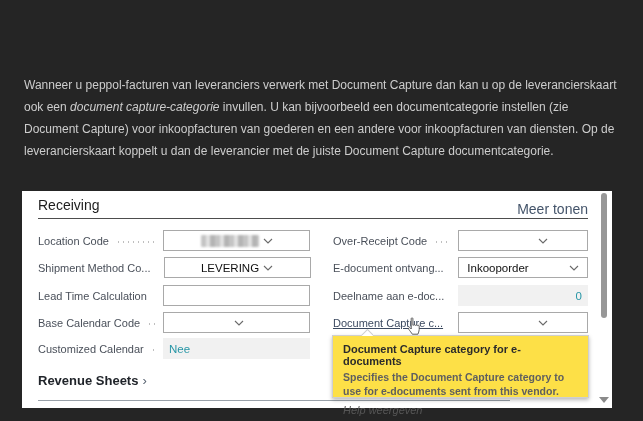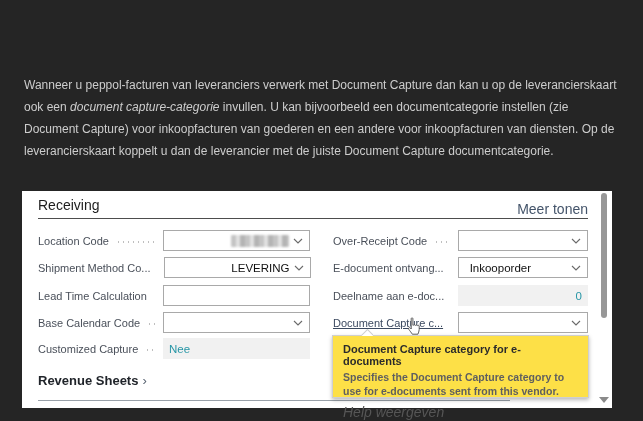--- a/index.html
+++ b/index.html
@@ -47,22 +47,22 @@
   .dots{
     flex:1 1 auto;height:10px;margin:3px 7px 0 6px;
     background-image:radial-gradient(circle,#bfbfbf 0.9px,transparent 1px);
     background-size:5px 10px;background-repeat:repeat-x;background-position:1px 60%;
   }
   .ctrl{
     flex:0 0 auto;height:21px;display:flex;align-items:center;
     font-size:11.5px;color:#101010;
   }
   .ctrl.combo,.ctrl.input{
-    border:1px solid #a9a9a9;background:#fff;padding:0 6px;
-    justify-content:flex-end;
+    border:1px solid #a9a9a9;background:#fff;padding:0 19px;
+    justify-content:center;
   }
   .lcol .ctrl{width:147px;}
   .rcol .ctrl{width:130px;gap:36px;}
   .ctrl.readonly{background:#f1f1f1;padding:0 6px;color:#2796a6;}
   .ctrl.readonly.num{justify-content:flex-end;}
   .chev{flex:0 0 auto;margin-left:4px;display:flex;align-items:center;}
   .blur-chip{
     width:58px;height:12px;border-radius:1px;
     background:repeating-linear-gradient(90deg,#c4c4c4 0 5px,#e2e2e2 5px 9px,#b4b4b4 9px 14px);
     filter:blur(1.2px);
@@ -76,21 +76,21 @@
   }
   .tooltip .caret{
     position:absolute;top:-7px;left:28px;width:12px;height:7px;overflow:hidden;
   }
   .tooltip .caret:before{
     content:"";position:absolute;left:1px;top:2px;width:9px;height:9px;
     background:#fff;border:1px solid #cfcfcf;transform:rotate(45deg);
   }
   .tt-title{font-size:11px;font-weight:bold;color:#2b2b2b;margin-bottom:4px;}
   .tt-body{font-size:10.5px;color:#5f5f5f;line-height:13.5px;font-weight:bold;}
-  .tt-link{font-size:14px;color:#565656;font-style:italic;margin-top:6px;cursor:pointer;}
+  .tt-link{font-size:11px;color:#565656;font-style:italic;margin-top:6px;cursor:pointer;}
   
   .next-section{
     position:absolute;left:16px;top:182px;display:flex;align-items:center;
     font-size:13px;font-weight:bold;color:#20242a;cursor:pointer;
   }
   .next-section .chev-r{font-weight:normal;color:#5a6573;font-size:13px;margin-left:4px;}
   .next-rule{
     position:absolute;left:16px;top:209px;width:472px;height:0;
     border-top:1px solid #99a1a9;
   }
@@ -162,21 +162,21 @@
         <span></span>
         <span class="chev">
             <svg width="10" height="6" viewBox="0 0 10 6">
               <path d="M1 1 L5 5 L9 1" stroke="#6a6a6a" stroke-width="1.1" fill="none"></path>
             </svg>
           </span>
       </div>
     </div>
 
     <div class="frow lcol" style="top:147px">
-      <span class="flabel">Customized Capture</span>
+      <span class="flabel">Customized Calendar</span>
       <span class="dots"></span>
       <div class="ctrl readonly">
         <span>Nee</span>
       </div>
     </div>
 
     <div class="frow rcol" style="top:39px">
       <span class="flabel">Over-Receipt Code</span>
       <span class="dots"></span>
       <div class="ctrl combo">

